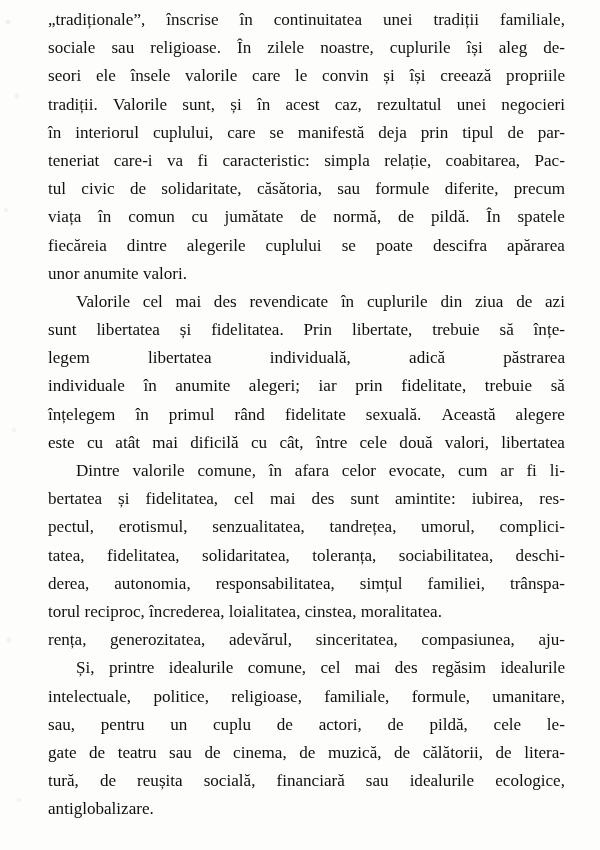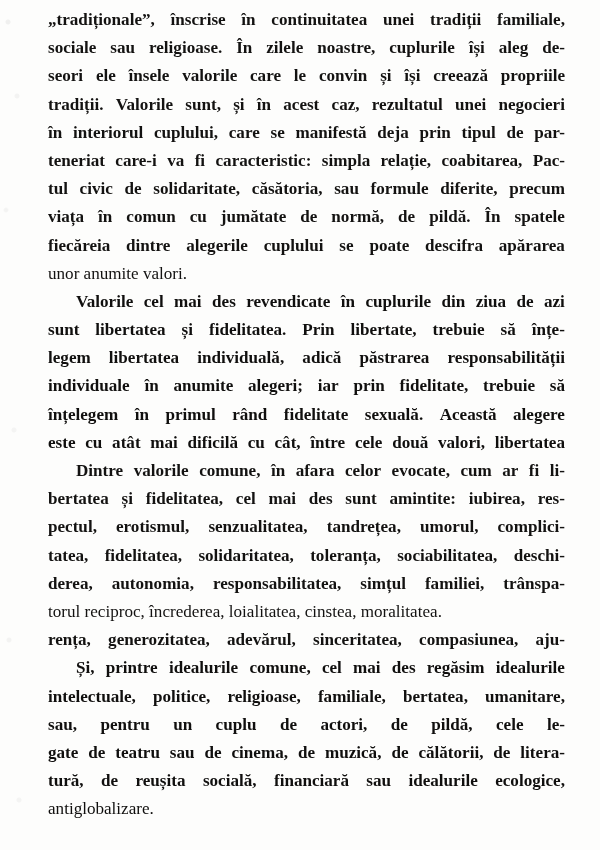--- a/index.html
+++ b/index.html
@@ -56,21 +56,20 @@
     display: block;
     white-space: nowrap;
     height: 28.2px;
   }
 
   
   .line.just {
     display: flex;
     justify-content: space-between;
     white-space: normal;
-    font-weight: bold;
   }
   .line.just > span {
     white-space: pre;
   }
 
   .line.indent {
     text-indent: 0;
     padding-left: 28px;
   }
   .line.just.indent {
@@ -217,21 +216,20 @@
           <span>trebuie</span>
           <span>să</span>
           <span>înțe-</span>
         </span>
         <span class="line just">
           <span>legem</span>
           <span>libertatea</span>
           <span>individuală,</span>
           <span>adică</span>
           <span>păstrarea</span>
-          <span>responsabilității</span>
         </span>
         <span class="line just">
           <span>individuale</span>
           <span>în</span>
           <span>anumite</span>
           <span>alegeri;</span>
           <span>iar</span>
           <span>prin</span>
           <span>fidelitate,</span>
           <span>trebuie</span>
@@ -332,21 +330,21 @@
           <span>mai</span>
           <span>des</span>
           <span>regăsim</span>
           <span>idealurile</span>
         </span>
         <span class="line just">
           <span>intelectuale,</span>
           <span>politice,</span>
           <span>religioase,</span>
           <span>familiale,</span>
-          <span>bertatea,</span>
+          <span>formule,</span>
           <span>umanitare,</span>
         </span>
         <span class="line just">
           <span>sau,</span>
           <span>pentru</span>
           <span>un</span>
           <span>cuplu</span>
           <span>de</span>
           <span>actori,</span>
           <span>de</span>

